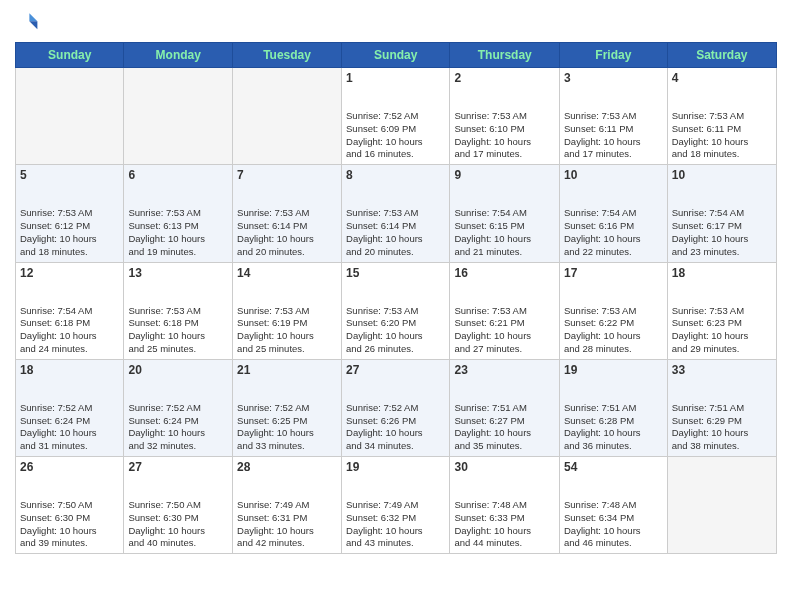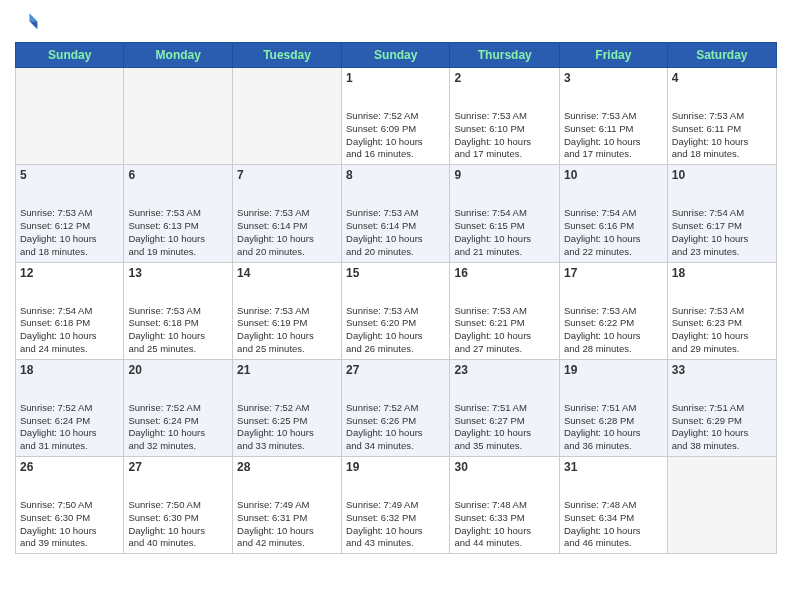--- a/index.html
+++ b/index.html
@@ -343,21 +343,21 @@
 and 43 minutes.</div>
           </td>
           <td>
             <span class="day-number">30</span>
             <div class="day-info" style="white-space: pre-line;">Sunrise: 7:48 AM
 Sunset: 6:33 PM
 Daylight: 10 hours
 and 44 minutes.</div>
           </td>
           <td>
-            <span class="day-number">31</span>
+            <span class="day-number">54</span>
             <div class="day-info" style="white-space: pre-line;">Sunrise: 7:48 AM
 Sunset: 6:34 PM
 Daylight: 10 hours
 and 46 minutes.</div>
           </td>
           <td class="empty"></td>
         </tr>
       </tbody>
   </table>
 </div>

